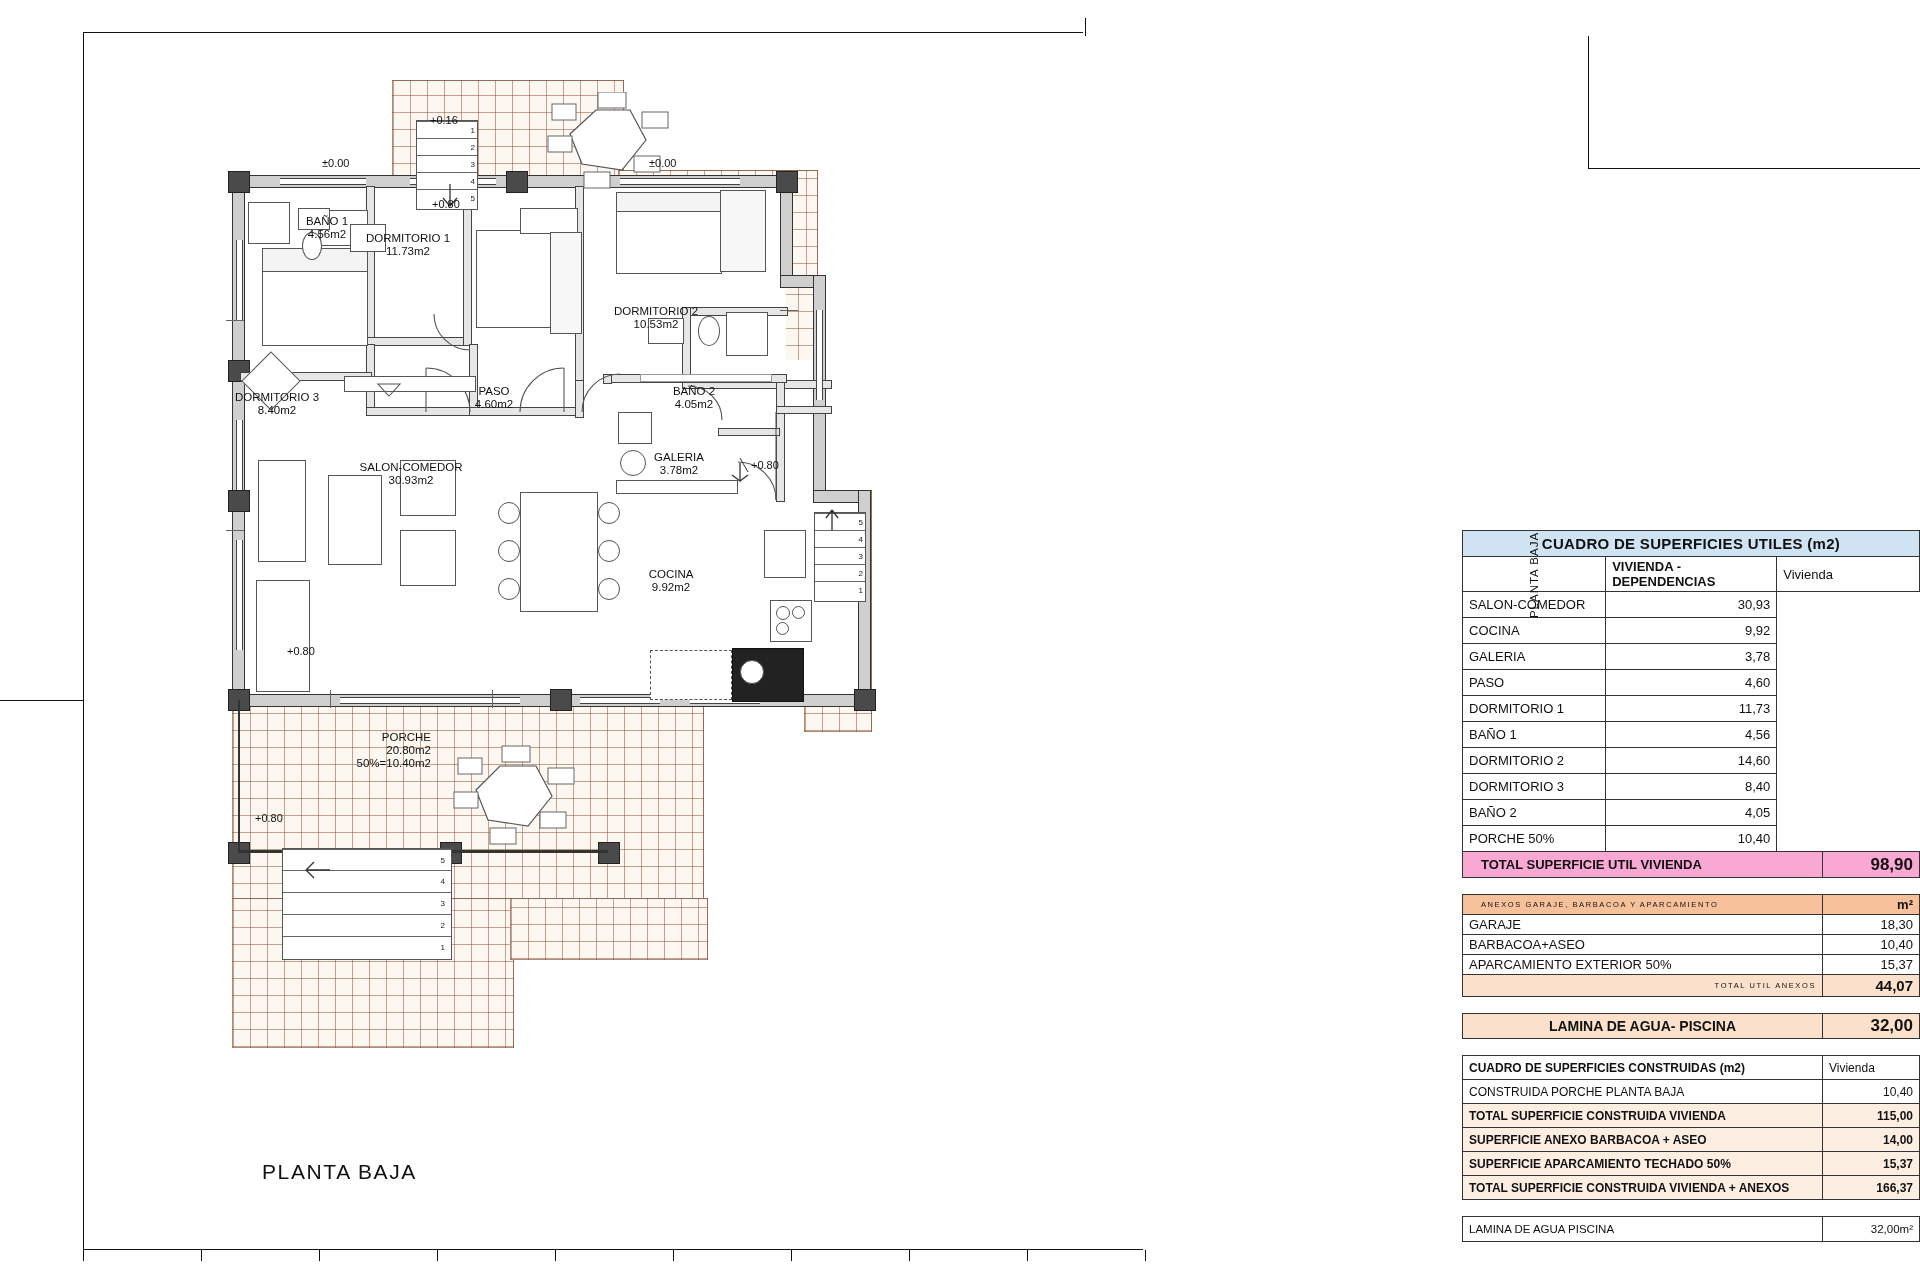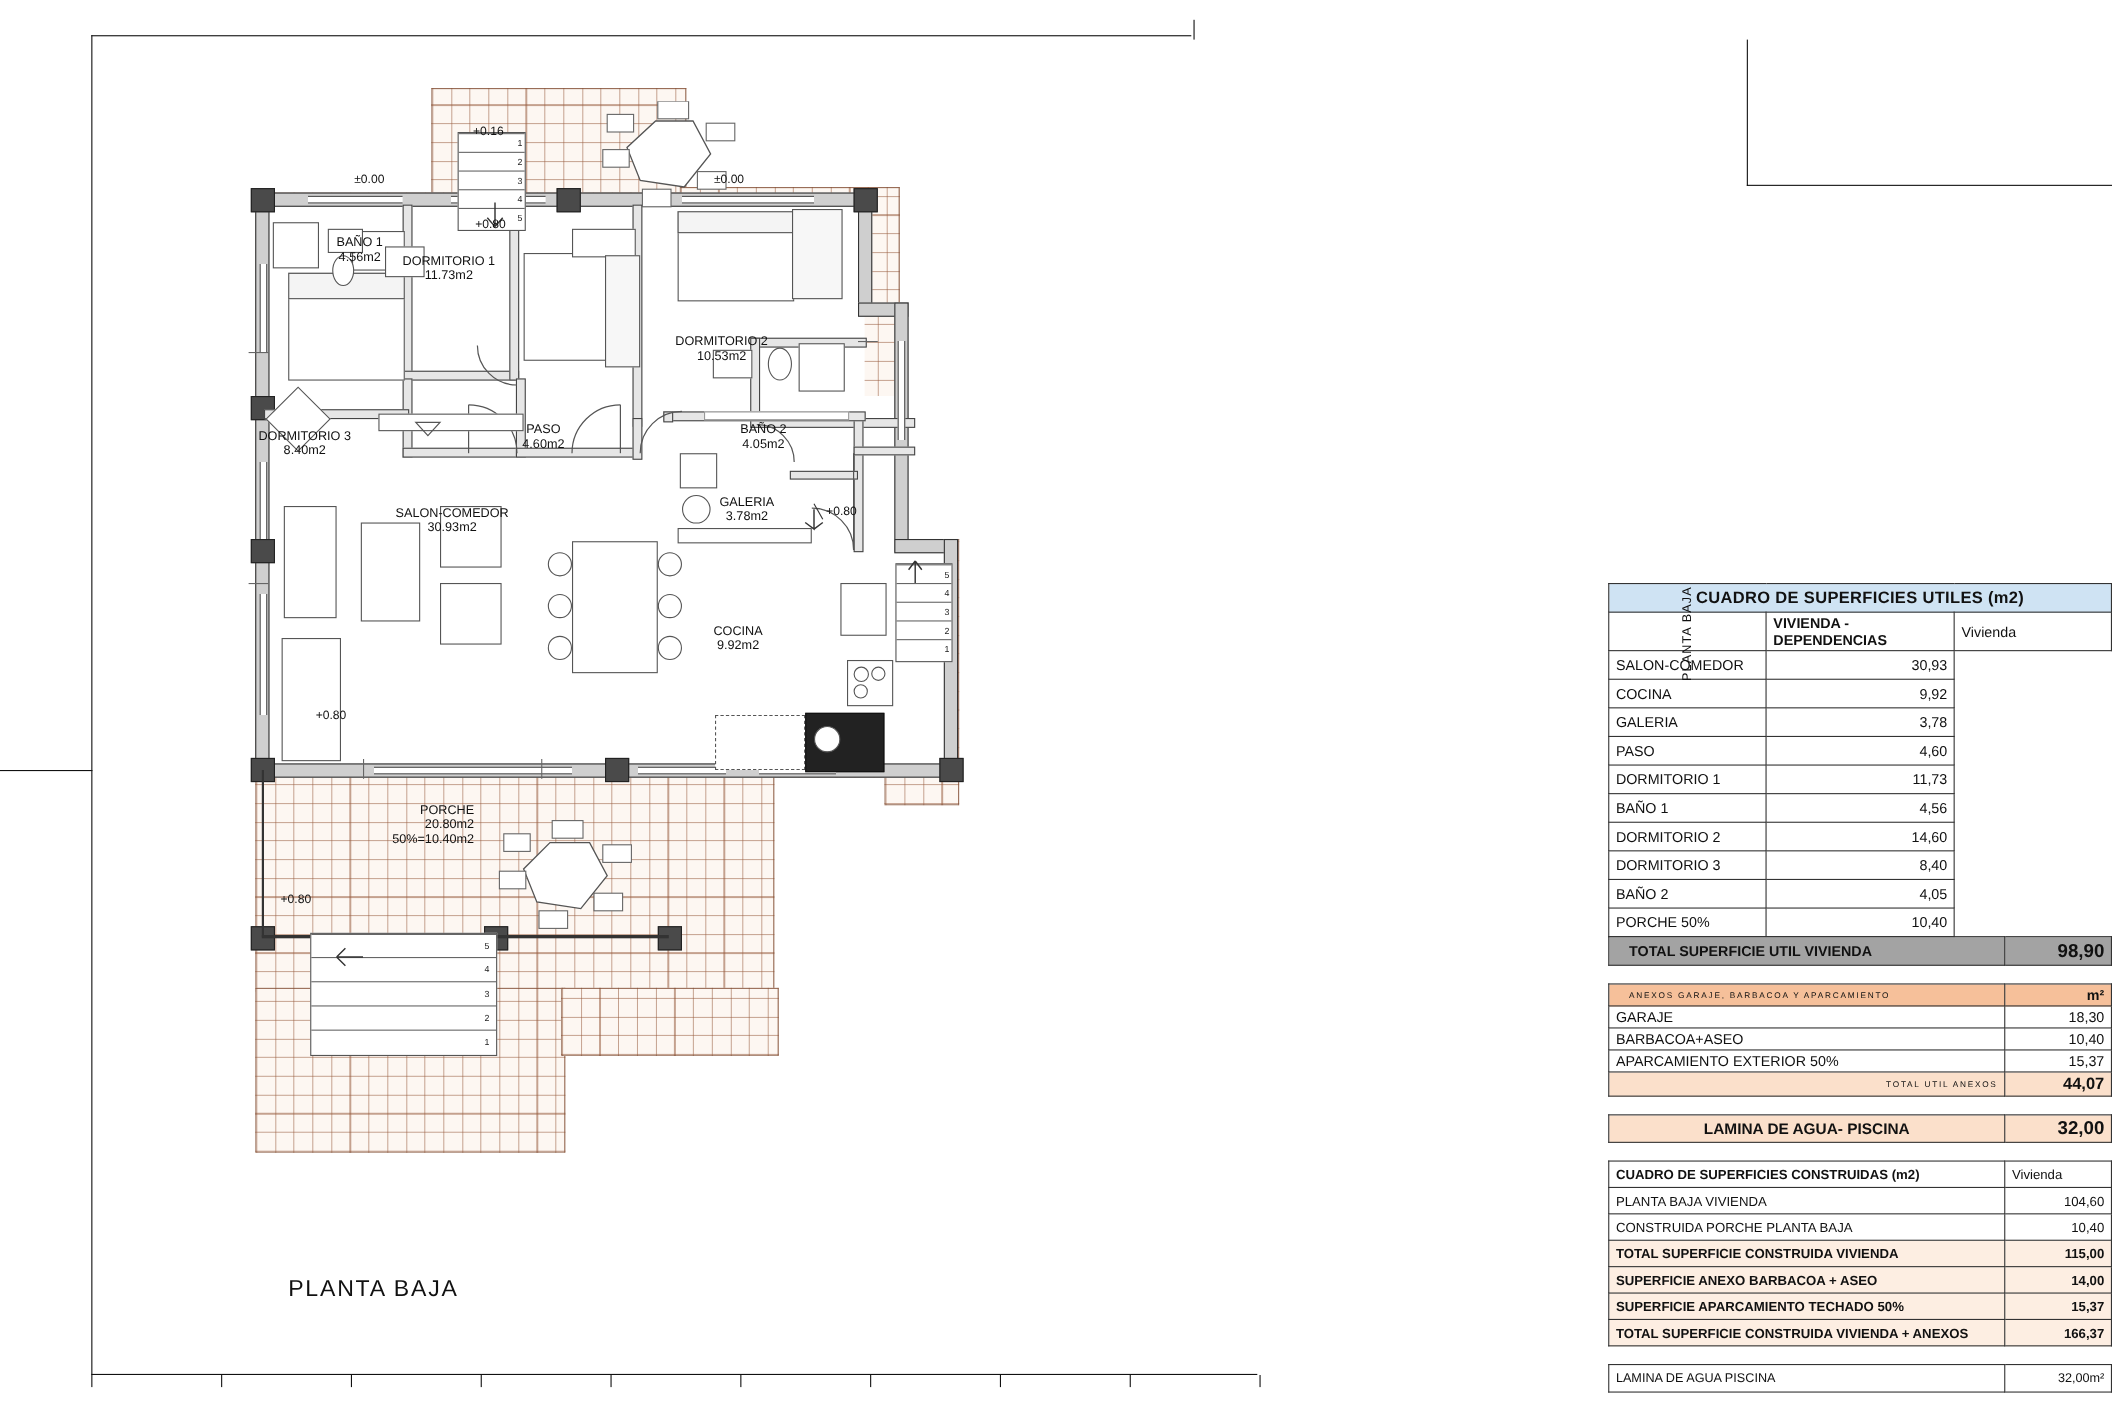--- a/index.html
+++ b/index.html
@@ -69,21 +69,21 @@
   
   .tables{position:absolute;left:1462px;top:530px;width:458px;}
   table{border-collapse:collapse;font-size:13px;width:458px;}
   td,th{border:1px solid #333;padding:2px 6px;font-weight:normal;text-align:left;}
   .tbl-main td{height:21px;}
   .hdr{background:#cfe3f3;text-align:center;font-weight:bold;font-size:15px;letter-spacing:.3px;}
   .sub{font-weight:bold;}
   .num{text-align:right;width:84px;}
   .rot{width:22px;text-align:center;vertical-align:middle;padding:0;}
   .rot span{display:inline-block;transform:rotate(-90deg);white-space:nowrap;font-size:11.5px;letter-spacing:1px;}
-  .total-row td{font-weight:bold;background:#a3a3a3;}
+  .total-row td{font-weight:bold;background:#f9a8d4;}
   .total-row .num{font-size:17px;text-align:right;}
   .sp{height:16px;}
   .orange{background:#f6c09a;}
   .orange-lt{background:#fbe0cb;}
   .tiny-sp{font-size:7.5px;letter-spacing:1.6px;padding-left:18px;}
   .piscina td{font-weight:bold;background:#fbe0cb;}
   .piscina .num{font-size:17px;}
   .built td{font-size:12px;height:19px;}
   .built .b{font-weight:bold;background:#fdeee2;}
   .built .hd{font-weight:bold;}
@@ -449,24 +449,20 @@
 
     <table class="built">
       <tbody>
           <tr>
         <td class="hd">CUADRO DE SUPERFICIES CONSTRUIDAS (m2)</td>
         <td class="num" style="text-align:left;">Vivienda</td>
       </tr>
       </tbody>
         <tbody id="construidas-rows">
           <tr>
-            <td>PLANTA BAJA VIVIENDA</td>
-            <td class="num">104,60</td>
-          </tr>
-          <tr>
             <td>CONSTRUIDA PORCHE PLANTA BAJA</td>
             <td class="num">10,40</td>
           </tr>
           <tr>
             <td class="b">TOTAL SUPERFICIE CONSTRUIDA VIVIENDA</td>
             <td class="num b">115,00</td>
           </tr>
           <tr>
             <td class="b">SUPERFICIE ANEXO BARBACOA + ASEO</td>
             <td class="num b">14,00</td>

